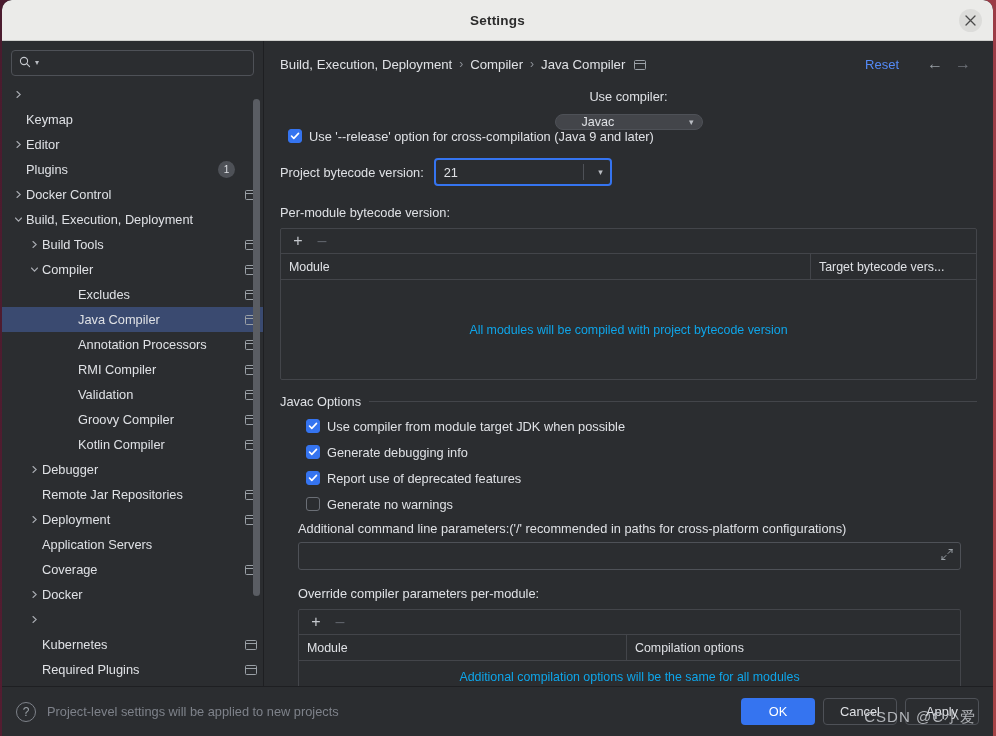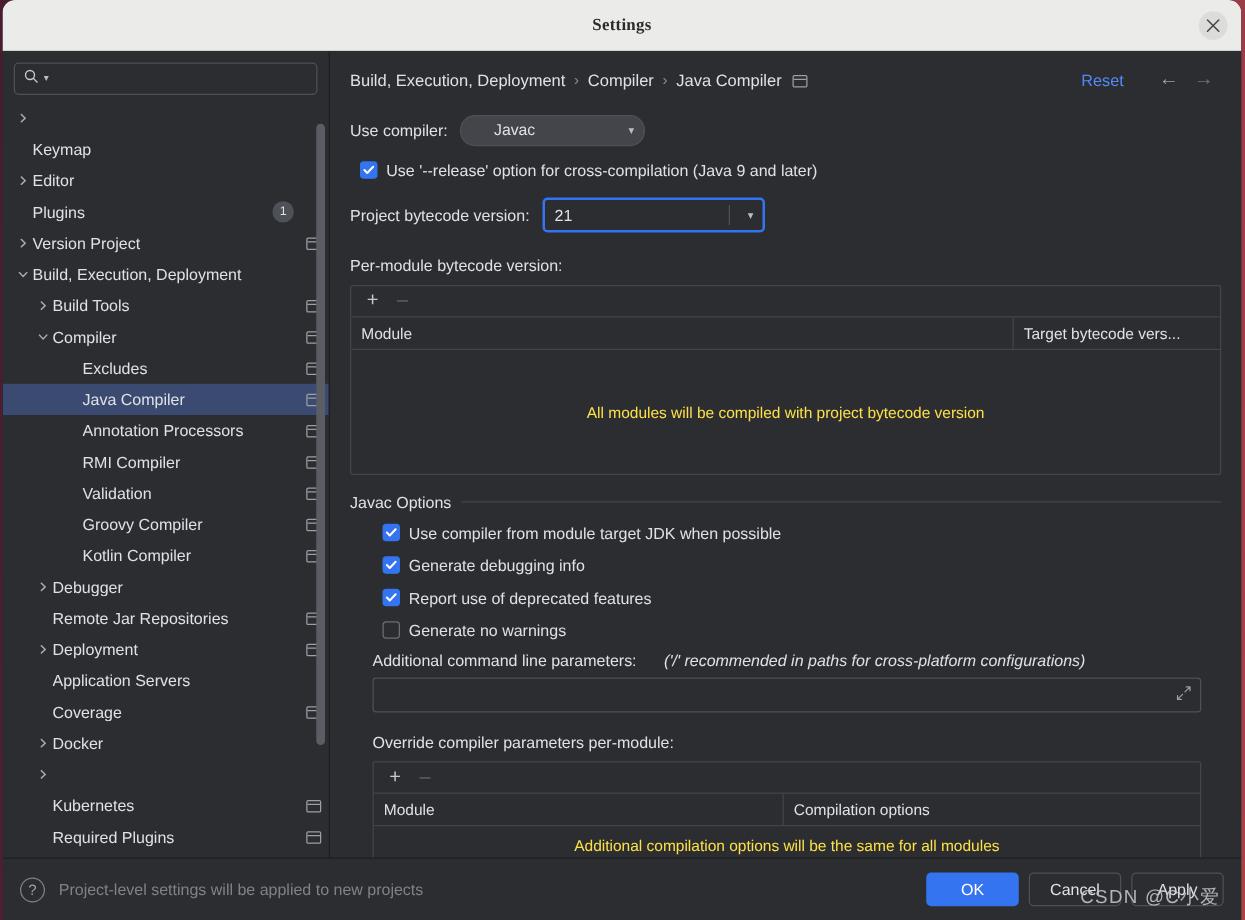--- a/index.html
+++ b/index.html
@@ -40,21 +40,20 @@
   #titlebar {
     position: relative;
     height: 41px;
     background: #ebebe9;
     border-bottom: 1px solid #cfcfcd;
     flex: 0 0 41px;
     display: flex;
     align-items: center;
     justify-content: center;
     border-radius: 9px 9px 0 0;
-    font-family: Liberation Serif, serif;
   }
   #titlebar .title {
     font-size: 13.5px;
     font-weight: bold;
     color: #2b2b2b;
     letter-spacing: .2px;
   }
   #close-btn {
     position: absolute;
     right: 11px;
@@ -148,21 +147,21 @@
     position: absolute; right: 6px; top: 50%; transform: translateY(-50%);
     width: 12px; height: 10px;
     border: 1px solid #9aa0a6; border-radius: 1.5px;
   }
   .proj-icon::after {
     content:""; position:absolute; left:0; right:0; top:2px; height:1px; background:#9aa0a6;
   }
   
   .lv0 { padding-left: 8px; }
   .lv1 { padding-left: 24px; }
-  .lv2 { padding-left: 48px; }
+  .lv2 { padding-left: 60px; }
   .lv0 .arrow { margin-left: 0; }
 
   #sb-scroll {
     position: absolute;
     right: 3px;
     top: 18px;
     width: 7px;
     height: 497px;
     background: #5a5d63;
     border-radius: 4px;
@@ -199,21 +198,21 @@
   .nav-arrow {
     width: 28px; text-align:center;
     color:#6f737a; font-size: 16px; cursor: pointer;
   }
   .nav-arrow.back { color:#9aa0a6; margin-left: 22px; }
 
   
   .row { display:flex; align-items:center; }
   .lbl-txt { color:#dfe1e5; font-size: 12.8px; }
 
-  #use-compiler-row { height: 30px; margin-top: 6px; gap: 10px; }
+  #use-compiler-row { height: 30px; margin-top: 6px; gap: 10px; flex-direction: column; }
   .combo {
     height: 25px;
     background: #43454a;
     border: 1px solid #4e5157;
     border-radius: 12px;
     display: flex;
     align-items: center;
     padding: 0 26px;
     color: #dfe1e5;
     font-size: 12.6px;
@@ -283,21 +282,21 @@
     display: flex;
     align-items: center;
     border-bottom: 1px solid #43454a;
     font-size: 12.4px;
     color: #dfe1e5;
   }
   .th { padding: 0 8px; height:100%; display:flex; align-items:center; }
   .th + .th { border-left: 1px solid #43454a; }
   .table-empty {
     display:flex; align-items:center; justify-content:center;
-    color:#fde047; font-size: 12.4px;
+    color:#0ea5e9; font-size: 12.4px;
   }
 
   
   .group-sep { display:flex; align-items:center; gap:8px; margin-top: 14px; }
   .group-sep .line { flex:1; height:1px; background:#43454a; }
 
   
   .textfield {
     height: 28px;
     background:#2b2d30;
@@ -409,21 +408,21 @@
               <span class="arrow"></span>
               <span class="lbl">Plugins</span>
               <span class="badge">1</span>
             </div>
             <div class="tree-item lv0">
               <span class="arrow">
                 <svg width="9" height="9" viewBox="0 0 9 9">
                   <path d="M3 1.5 L6.2 4.5 L3 7.5" stroke="#a7aab0" stroke-width="1.1" fill="none" stroke-linecap="round"></path>
                 </svg>
               </span>
-              <span class="lbl">Version Project</span>
+              <span class="lbl">Docker Control</span>
               <span class="proj-icon"></span>
             </div>
             <div class="tree-item lv0">
               <span class="arrow">
                 <svg width="9" height="9" viewBox="0 0 9 9">
                   <path d="M1.5 3 L4.5 6.2 L7.5 3" stroke="#a7aab0" stroke-width="1.1" fill="none" stroke-linecap="round"></path>
                 </svg>
               </span>
               <span class="lbl">Build, Execution, Deployment</span>
             </div>
@@ -629,21 +628,21 @@
             <span class="lbl-txt">Report use of deprecated features</span>
           </div>
           <div class="cb-row">
             <span class="checkbox off"></span>
             <span class="lbl-txt">Generate no warnings</span>
           </div>
         </div>
 
       <div class="row" style="margin-left:18px;margin-top:4px;">
         <span class="lbl-txt">Additional command line parameters:</span>
-        <span class="lbl-txt" style="margin-left:22px;font-style:italic;">('/' recommended in paths for cross-platform configurations)</span>
+        <span class="lbl-txt" style="">('/' recommended in paths for cross-platform configurations)</span>
       </div>
 
       <div class="textfield" style="margin-left:18px;margin-top:6px;margin-right:16px;">
         <span class="expand-ico">
           <svg width="12" height="12" viewBox="0 0 12 12">
             <path d="M11 1 L7 5 M11 1 L11 4 M11 1 L8 1" stroke="#9aa0a6" stroke-width="1" fill="none" stroke-linecap="round"></path>
             <path d="M1 11 L5 7 M1 11 L1 8 M1 11 L4 11" stroke="#9aa0a6" stroke-width="1" fill="none" stroke-linecap="round"></path>
           </svg>
         </span>
       </div>

